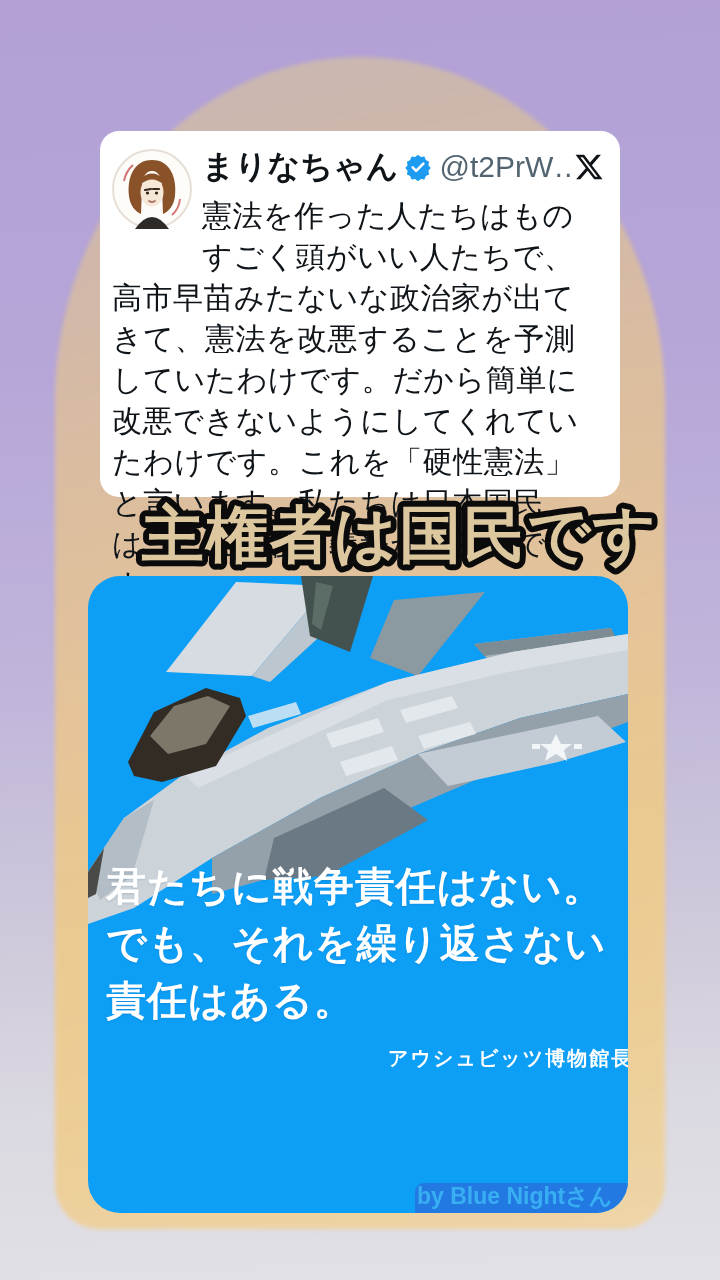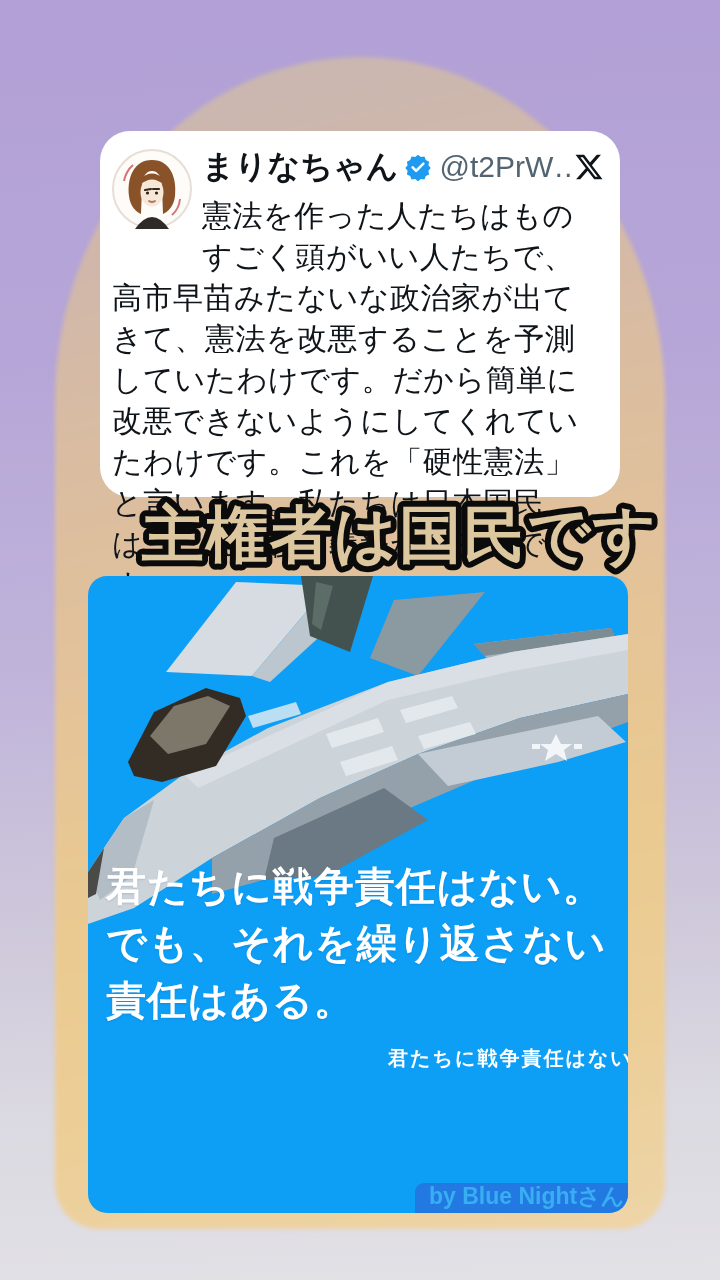--- a/index.html
+++ b/index.html
@@ -11,21 +11,21 @@
   
   .arch{
     position:absolute;left:55px;top:57px;width:610px;height:1172px;
     border-radius:305px 305px 44px 44px / 345px 345px 44px 44px;
     background:linear-gradient(168deg,#c8b7b3 0%,#d0b7aa 16%,#dabda1 32%,#e5c498 52%,#eaca90 68%,#ecce97 84%,#eed5a8 100%);
     filter:blur(2px);
   }
   
   .tweet-card{
     position:absolute;left:100px;top:131px;width:520px;height:366px;
-    background:#ffffff;border-radius:30px;box-sizing:border-box;
+    background:#ffffff;border-radius:19px;box-sizing:border-box;
     padding:14px 16px 0 12px;color:#0f1419;
   }
   .avatar{float:left;width:80px;height:80px;margin:4px 10px 14px 0;}
   .tweet-header{display:flex;align-items:center;height:44px;margin-left:2px;}
   .display-name{font-size:32px;font-weight:bold;color:#0f1419;white-space:nowrap;}
   .badge{width:28px;height:28px;margin-left:5px;flex:0 0 auto;}
   .handle{font-size:30px;color:#536471;margin-left:8px;white-space:nowrap;overflow:hidden;}
   .x-logo{margin-left:auto;width:30px;height:30px;flex:0 0 auto;}
   .tweet-body{
     font-size:30px;line-height:41px;color:#0f1419;margin-top:6px;
@@ -34,37 +34,37 @@
   
   .headline{position:absolute;left:0;top:490px;width:720px;text-align:center;padding-left:40px;}
   .headline svg{display:block;margin:0 auto;}
   .headline text{
     font-family:"Liberation Sans","DejaVu Sans",sans-serif;
     font-weight:bold;font-size:62px;letter-spacing:2px;
   }
   
   .quote-card{
     position:absolute;left:88px;top:576px;width:540px;height:637px;
-    background:#0d9ef5;border-radius:19px;overflow:hidden;
+    background:#0d9ef5;border-radius:32px;overflow:hidden;
   }
   .jet-svg{position:absolute;left:0;top:0;}
   .quote-text{
     position:absolute;left:18px;top:282px;width:505px;
     color:#ffffff;font-size:40px;font-weight:bold;line-height:57px;letter-spacing:1px;
     text-shadow:0 1px 2px rgba(0,60,120,.15);
   }
   .attribution{
     position:absolute;left:300px;top:468px;
     color:#ffffff;font-size:20px;font-weight:bold;line-height:29px;letter-spacing:2px;
     white-space:nowrap;
   }
   .watermark{
     position:absolute;left:327px;right:0;bottom:0;height:30px;
     background:#2379e2;border-top-left-radius:9px;
-    display:flex;align-items:flex-end;padding:0 0 1px 14px;box-sizing:border-box;
+    display:flex;align-items:flex-end;padding:0 0 1px 2px;box-sizing:border-box;
     color:#38aef3;font-size:23px;font-weight:bold;white-space:nowrap;overflow:hidden;
   }
 </style>
 </head>
 <body>
 
 <div class="arch"></div>
 
 <div class="tweet-card">
   <svg class="avatar" viewBox="0 0 80 80">
@@ -145,19 +145,19 @@
     </g>
   </svg>
 
   <div class="quote-text">
     <div>君たちに戦争責任はない。</div>
     <div>でも、それを繰り返さない</div>
     <div>責任はある。</div>
   </div>
 
   <div class="attribution">
-    <div>君たちに戦争責任はない</div>
+    <div>アウシュビッツ博物館長</div>
   </div>
 
   <div class="watermark">
     <span>by Blue Nightさん</span>
   </div>
 </div>
 
 </body></html>

